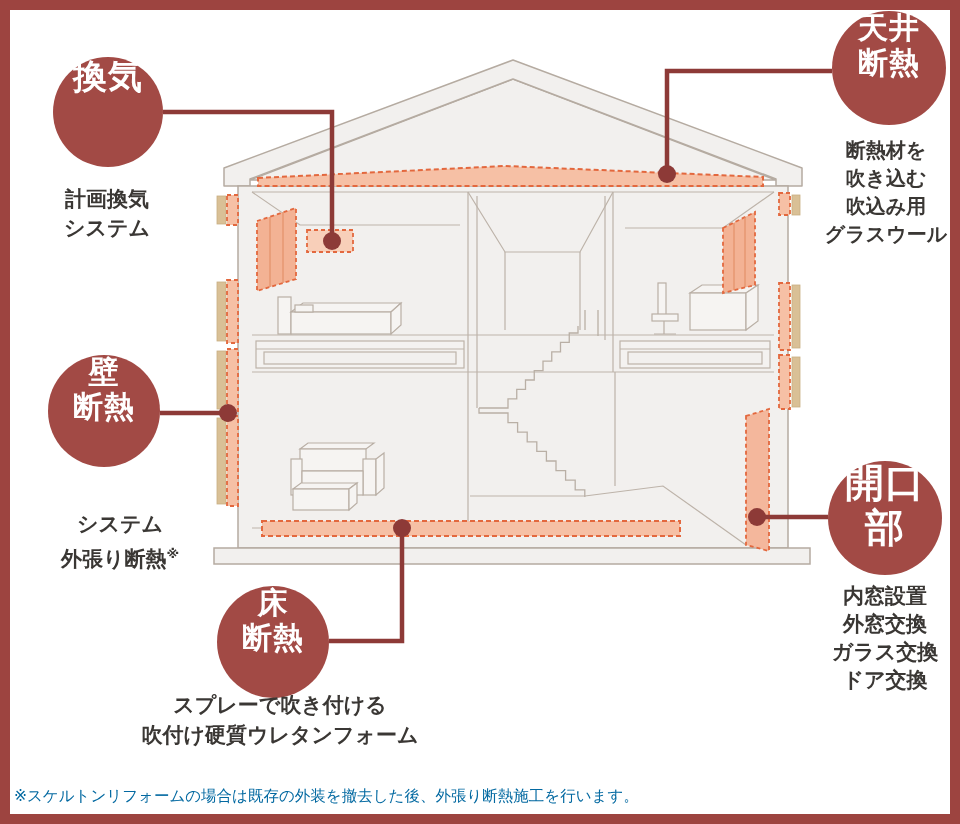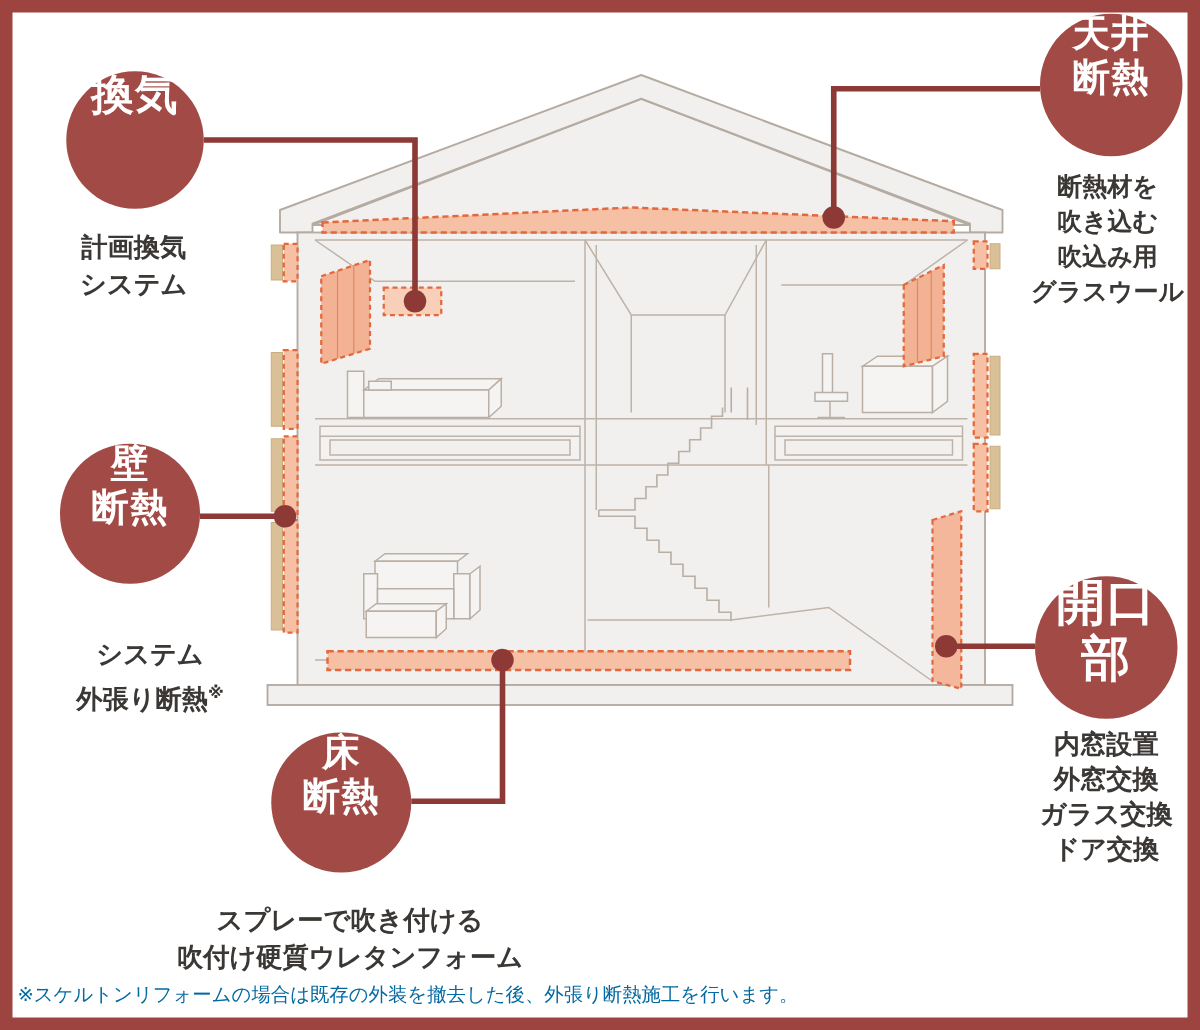--- a/index.html
+++ b/index.html
@@ -20,21 +20,21 @@
   .c-wall   {left:48px;  top:355px; width:112px;height:112px;font-size:30px;}
   .c-floor  {left:217px; top:586px; width:112px;height:112px;font-size:30px;}
   .c-open   {left:828px; top:461px; width:114px;height:114px;font-size:39px;}
   .desc{
     position:absolute;z-index:20;color:#3a3734;font-weight:600;
     text-align:center;white-space:pre-line;font-size:21px;line-height:28px;
   }
   .d-vent   {left:17px;  top:184px; width:180px;line-height:29px;}
   .d-ceiling{left:796px; top:136px; width:180px;font-size:20px;line-height:28px;}
   .d-wall   {left:30px;  top:479px; width:180px;line-height:30px;}
-  .d-floor  {left:130px; top:722px; width:300px;line-height:30px;}
+  .d-floor  {left:130px; top:690px; width:300px;line-height:30px;}
   .d-open   {left:795px; top:582px; width:180px;line-height:28px;}
   .d-wall sup{font-size:13px;}
   .footnote{
     position:absolute;z-index:20;left:14px;top:786px;width:900px;
     color:#0369a1;font-size:15.5px;font-weight:500;
   }
 </style>
 </head>
 <body>
 

